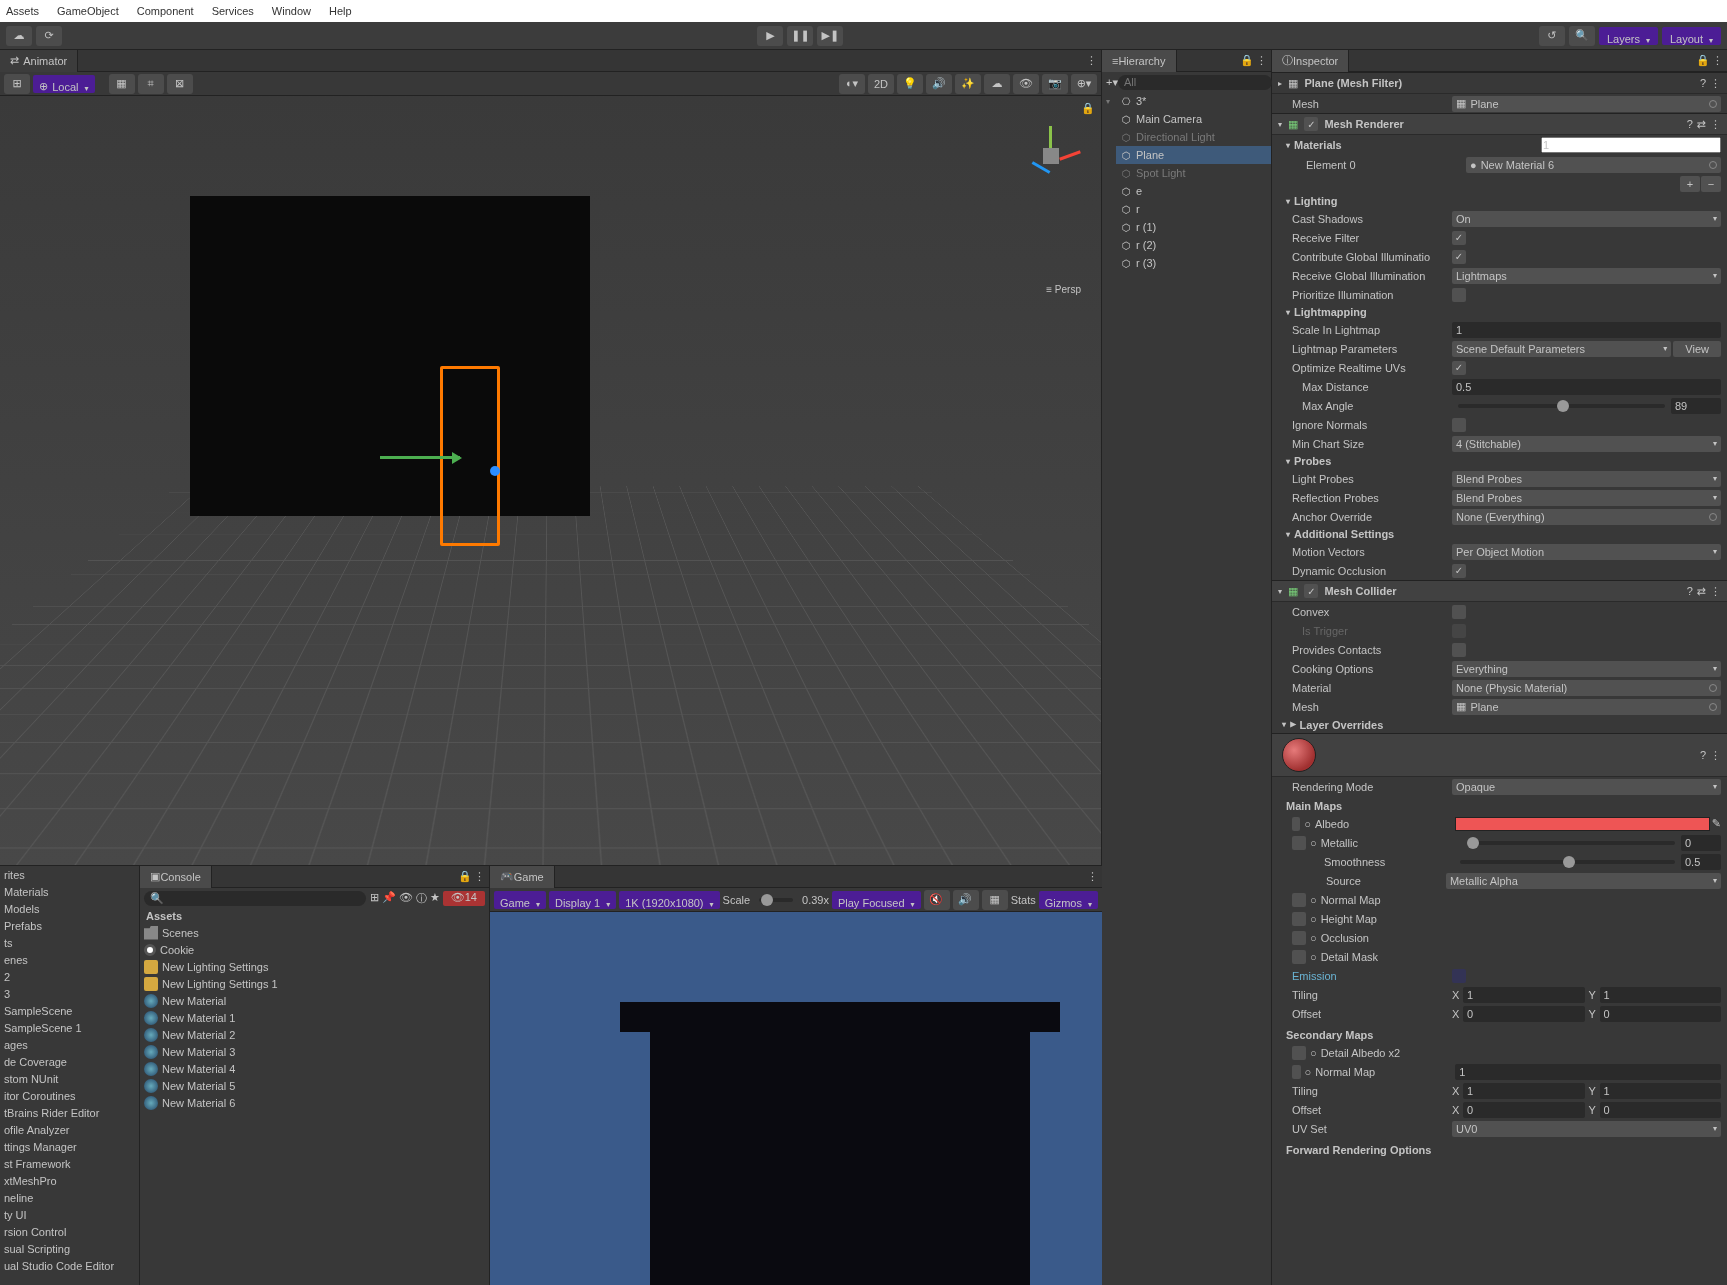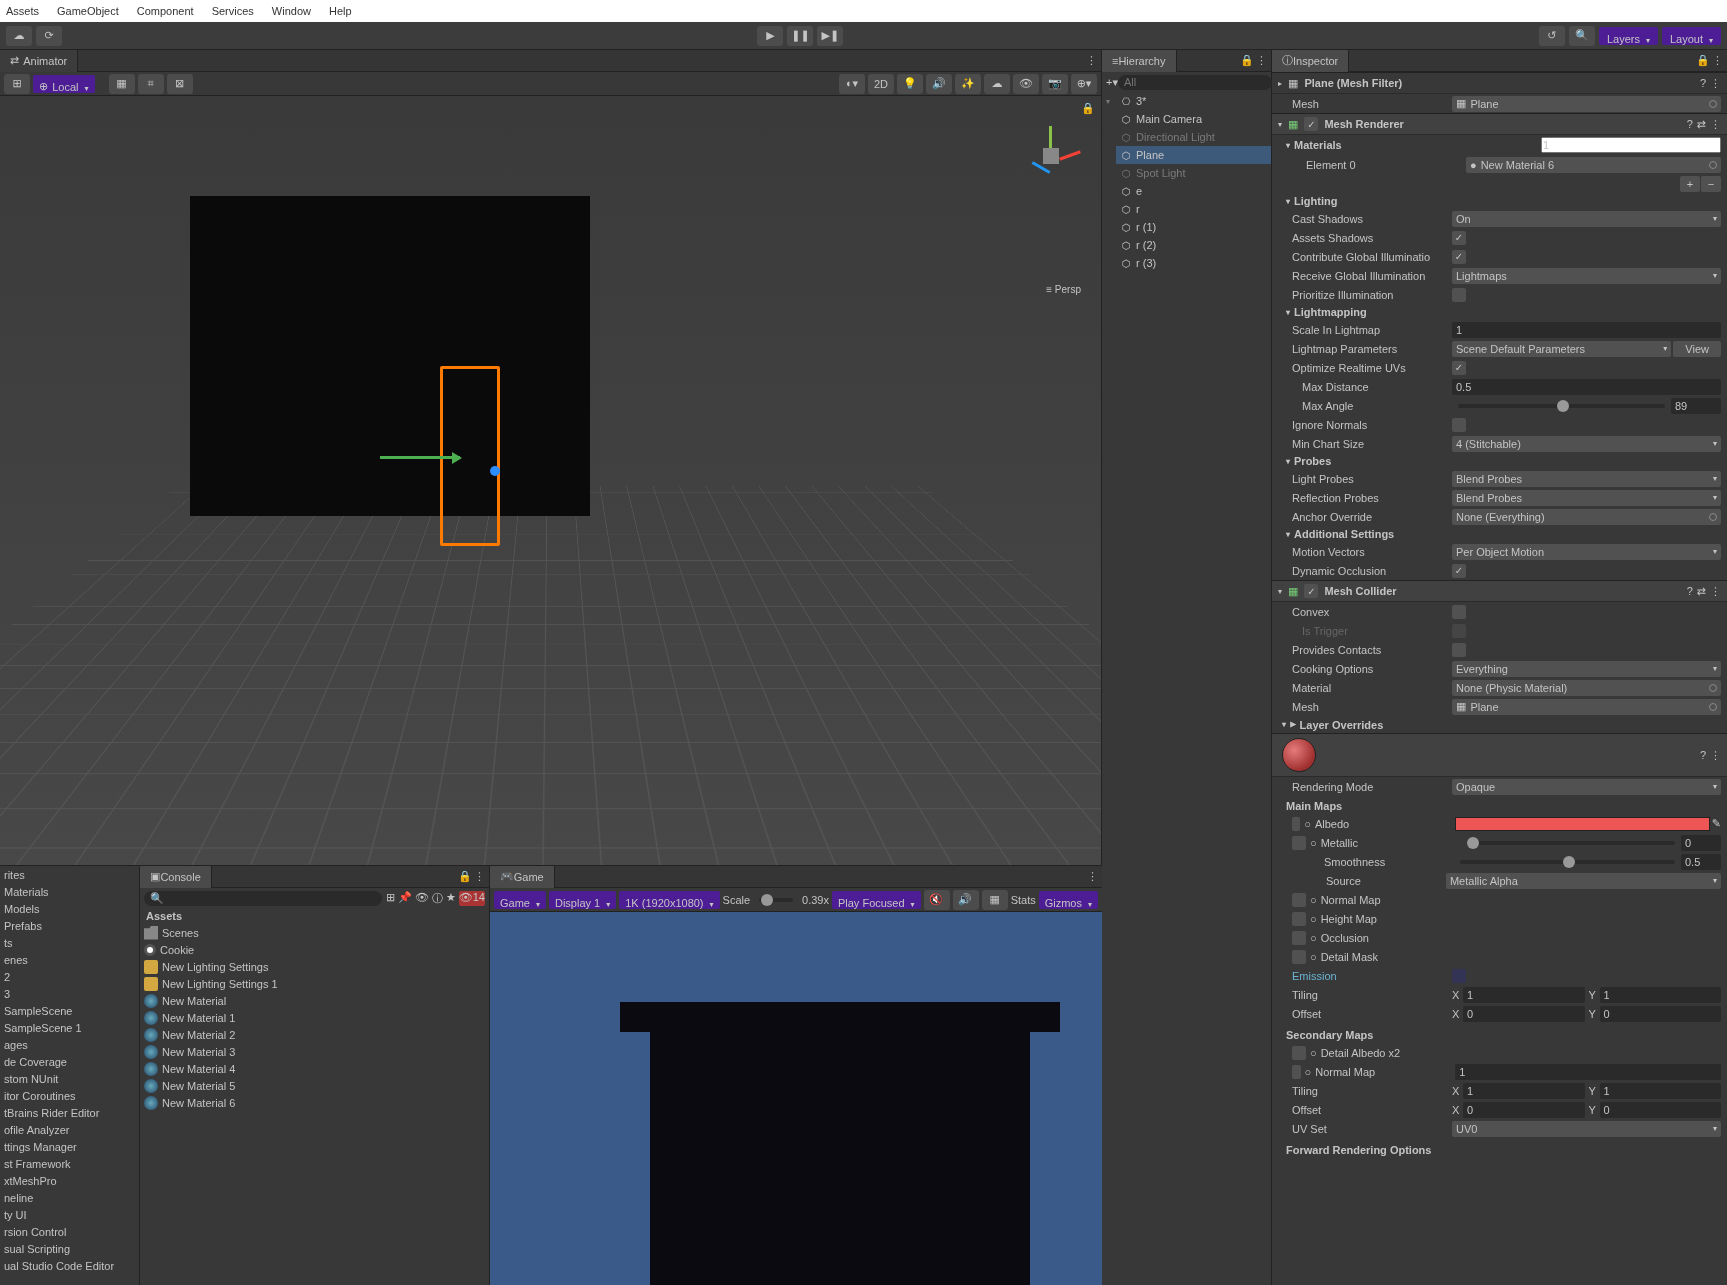--- a/index.html
+++ b/index.html
@@ -209,21 +209,21 @@
           </div>
         </div>
         <div class="search-bar">
           <input type="text" placeholder="🔍" style="">
           <div style="display:flex; gap:3px; margin-left:4px;">
             <span>⊞</span>
             <span>📌</span>
             <span>👁</span>
             <span>ⓘ</span>
             <span>★</span>
-            <span style="background:#a33; padding:0 0; border-radius:2px;">👁<span>14</span></span>
+            <span style="background:#a33; padding:0 8px; border-radius:2px;">👁<span>14</span></span>
           </div>
         </div>
         <div style="padding:2px 6px; font-weight:600;">Assets</div>
         <div id="assetList">
             <div class="list-row">
               <span class="asset-icon folder"></span>
               <span>Scenes</span>
             </div>
             <div class="list-row">
               <span class="asset-icon cookie"></span>
@@ -407,21 +407,21 @@
         </div>
 
       <div class="section-sub">Lighting</div>
       <div class="prop-row">
           <span class="label">Cast Shadows</span>
         <div class="dropdown-field">
             <span>On</span>
           </div>
         </div>
       <div class="prop-row">
-          <span class="label">Assets Shadows</span>
+          <span class="label">Receive Filter</span>
         <span class="checkbox">✓</span>
         </div>
       <div class="prop-row">
           <span class="label">Contribute Global Illuminatio</span>
         <span class="checkbox">✓</span>
         </div>
       <div class="prop-row">
           <span class="label">Receive Global Illumination</span>
         <div class="dropdown-field">
             <span>Lightmaps</span>

